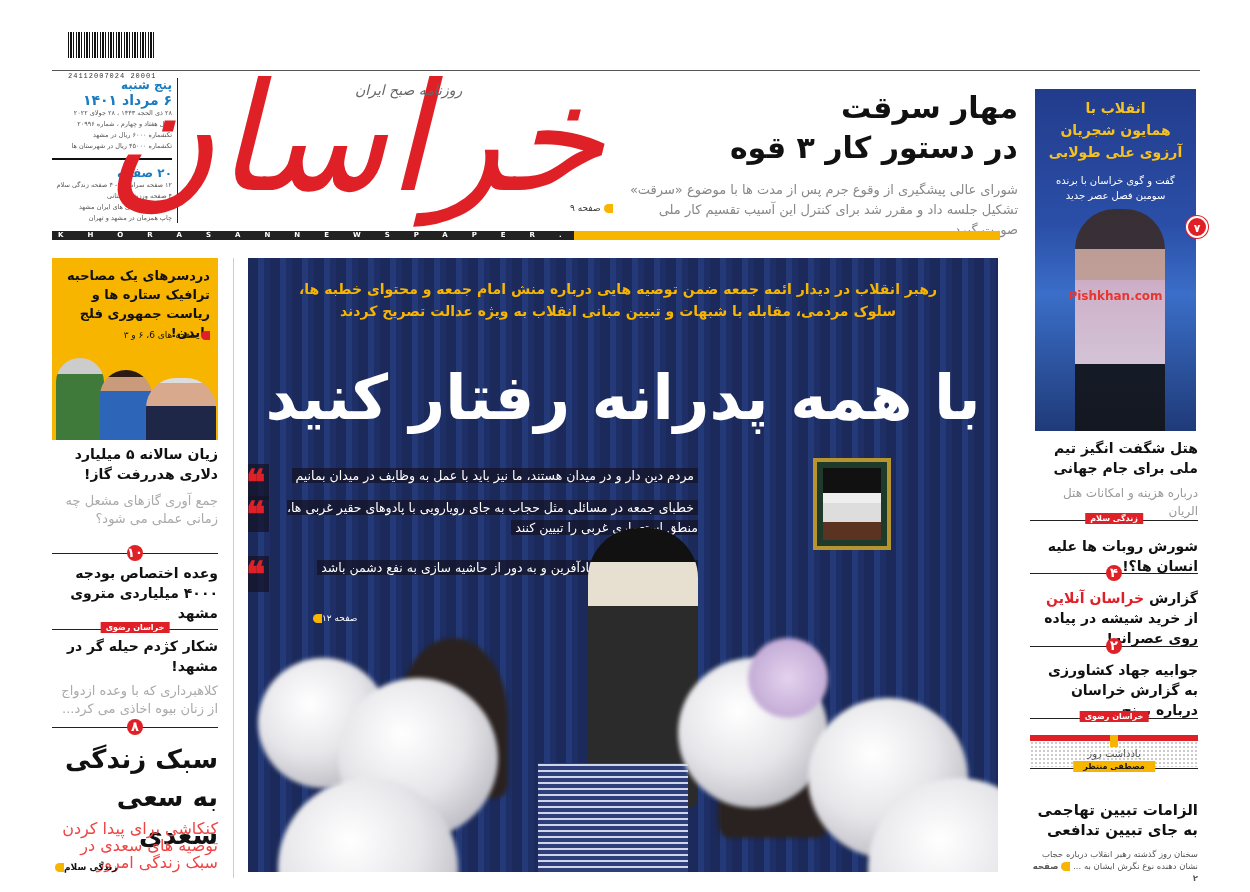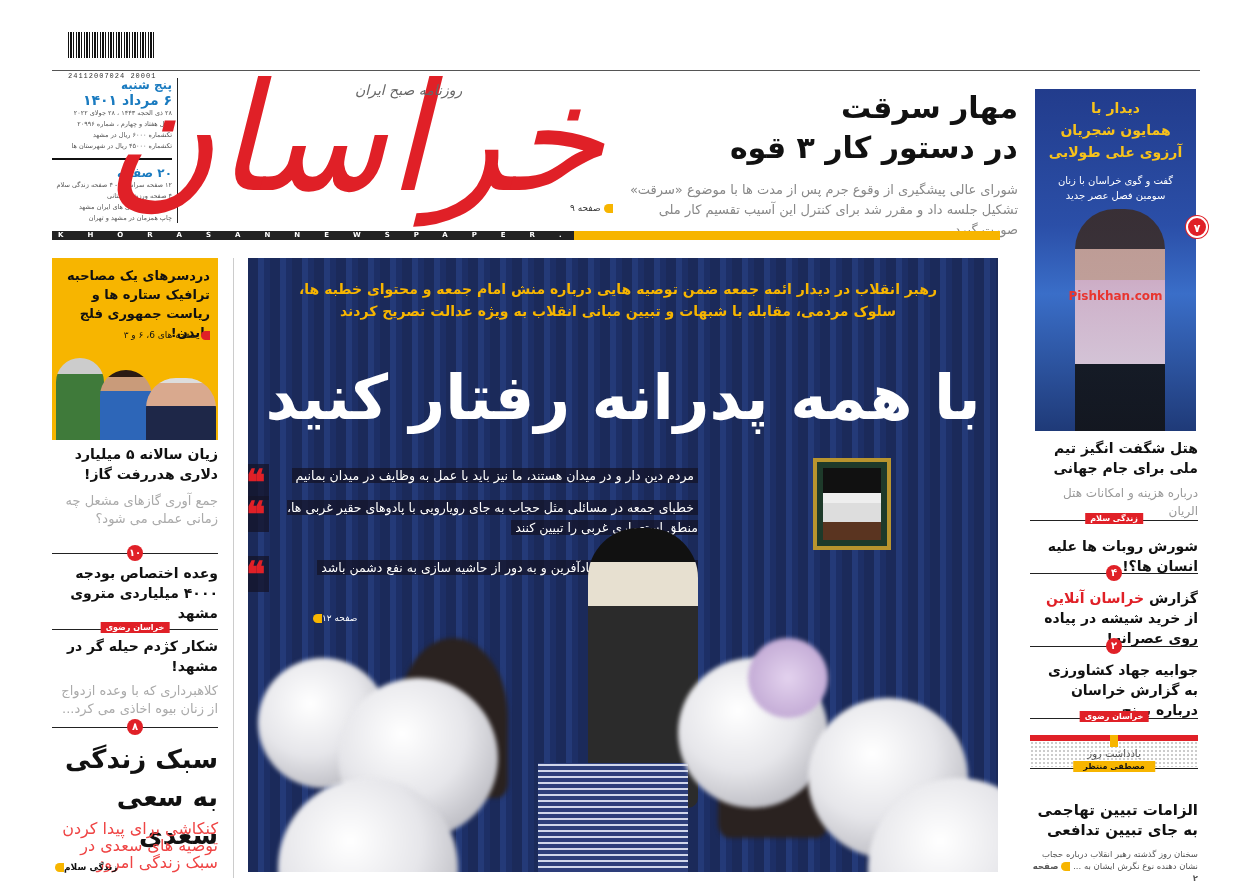--- a/index.html
+++ b/index.html
@@ -23,21 +23,21 @@
 .lead-title{right:232px;top:88px;width:380px;font-size:30px;font-weight:bold;line-height:40px}
 .lead-desc{right:232px;top:180px;width:390px;font-size:13px;color:#888;line-height:20px}
 .url-bar{left:52px;top:231px;width:522px;height:9px;background:#222;color:#fff;font-size:7px;font-weight:bold;letter-spacing:24px;line-height:9px;padding-left:6px;overflow:hidden;white-space:nowrap}
 .url-gold{left:574px;top:231px;width:426px;height:9px;background:#f7b500}
 .promo{left:1035px;top:89px;width:161px;height:342px;background:linear-gradient(180deg,#223c8c 0%,#2b4fa8 40%,#3a6ec8 60%,#1f3a78 100%)}
 .promo-title{top:8px;width:100%;text-align:center;color:#f7c21b;font-weight:bold;font-size:14px;line-height:22px;direction:rtl}
 .promo-sub{top:84px;width:100%;text-align:center;color:#fff;font-size:10px;line-height:15px;direction:rtl}
 .promo-person{left:40px;top:120px;width:90px;height:222px;background:linear-gradient(180deg,#3b2a22 0,#3b2a22 18%,#d7a891 18%,#d7a891 32%,#e7b9c6 32%,#f1d7e0 70%,#111 70%,#111 100%);border-radius:40px 40px 0 0;opacity:.85}
 .promo-wm{top:200px;width:100%;text-align:center;color:#e8352f;font-size:12px;font-weight:bold}
 .num-badge{width:22px;height:22px;border-radius:50%;background:#e02027;color:#fff;font-size:11px;font-weight:bold;text-align:center;line-height:22px;border:2px solid #fff;box-shadow:0 0 0 1px #e02027}
-.small-badge{width:16px;height:16px;border-radius:50%;background:#e02027;color:#fff;font-size:10px;font-weight:bold;text-align:center;line-height:16px}
+.small-badge{width:16px;height:16px;border-radius:50%;background:#e02027;color:#fff;font-size:13px;font-weight:bold;text-align:center;line-height:16px}
 .rcol{left:1030px;width:168px}
 .hd{font-weight:bold;font-size:14px;line-height:20px;direction:rtl;text-align:right}
 .sub{font-size:12px;color:#999;line-height:18px;direction:rtl;text-align:right}
 .divider{height:1px;background:#222;position:relative}
 .tag{position:absolute;top:-7px;left:50%;transform:translateX(-50%);background:#e02027;color:#fff;font-size:8px;font-weight:bold;padding:1px 5px;white-space:nowrap}
 .divbadge{position:absolute;top:-8px;left:50%;transform:translateX(-50%)}
 .red{color:#e02027}
 .note-bar{height:6px;background:#e02027;position:relative}
 .note-bar::after{content:"";position:absolute;left:50%;top:0;width:8px;height:12px;background:#f7b500;transform:translateX(-50%)}
 .note-dots{height:26px;background-image:radial-gradient(#ccc 1px,transparent 1px);background-size:4px 4px;text-align:center;font-size:10px;color:#555;line-height:26px}
@@ -93,26 +93,26 @@
   <div>در دستور کار ۳ قوه</div>
 </div>
 <div class="abs lead-desc rtl">شورای عالی پیشگیری از وقوع جرم پس از مدت ها با موضوع «سرقت» تشکیل جلسه داد و مقرر شد برای کنترل این آسیب تقسیم کار ملی صورت گیرد</div>
 <div class="abs page9 rtl"><span class="arrow"></span><span>صفحه ۹</span></div>
 
 <div class="abs url-bar">KHORASANNEWSPAPER.COM</div>
 <div class="abs url-gold"></div>
 
 <div class="abs promo">
   <div class="abs promo-title">
-    <div>دیدار با</div>
+    <div>انقلاب با</div>
     <div>همایون شجریان</div>
     <div>آرزوی علی طولابی</div>
   </div>
   <div class="abs promo-sub">
-    <div>گفت و گوی خراسان با زنان</div>
+    <div>گفت و گوی خراسان با برنده</div>
     <div>سومین فصل عصر جدید</div>
   </div>
   <div class="abs promo-person"></div>
   <div class="abs promo-wm">Pishkhan.com</div>
 </div>
 <div class="abs num-badge" style="left:1186px;top:216px">۷</div>
 
 <div class="abs rcol" style="top:438px">
   <div class="hd">هتل شگفت انگیز تیم ملی برای جام جهانی</div>
   <div class="sub" style="margin-top:6px">درباره هزینه و امکانات هتل الریان</div>

